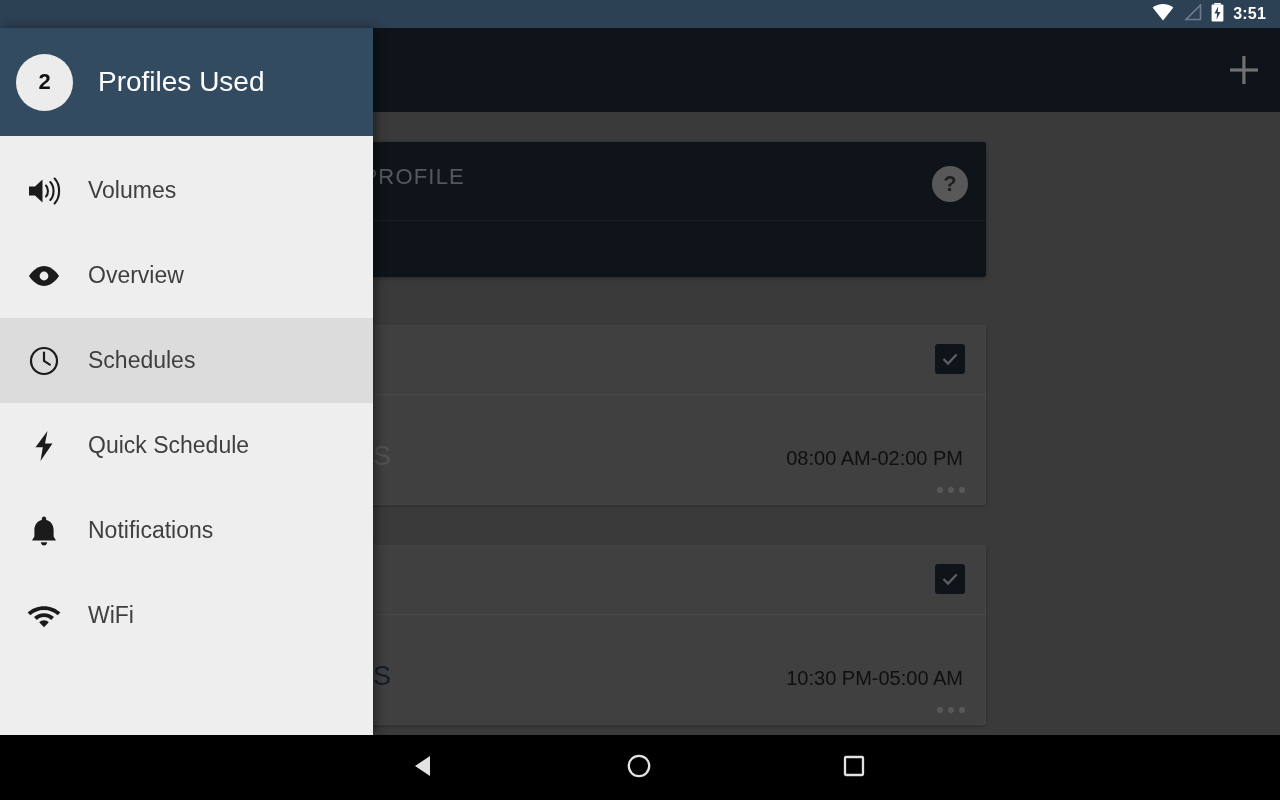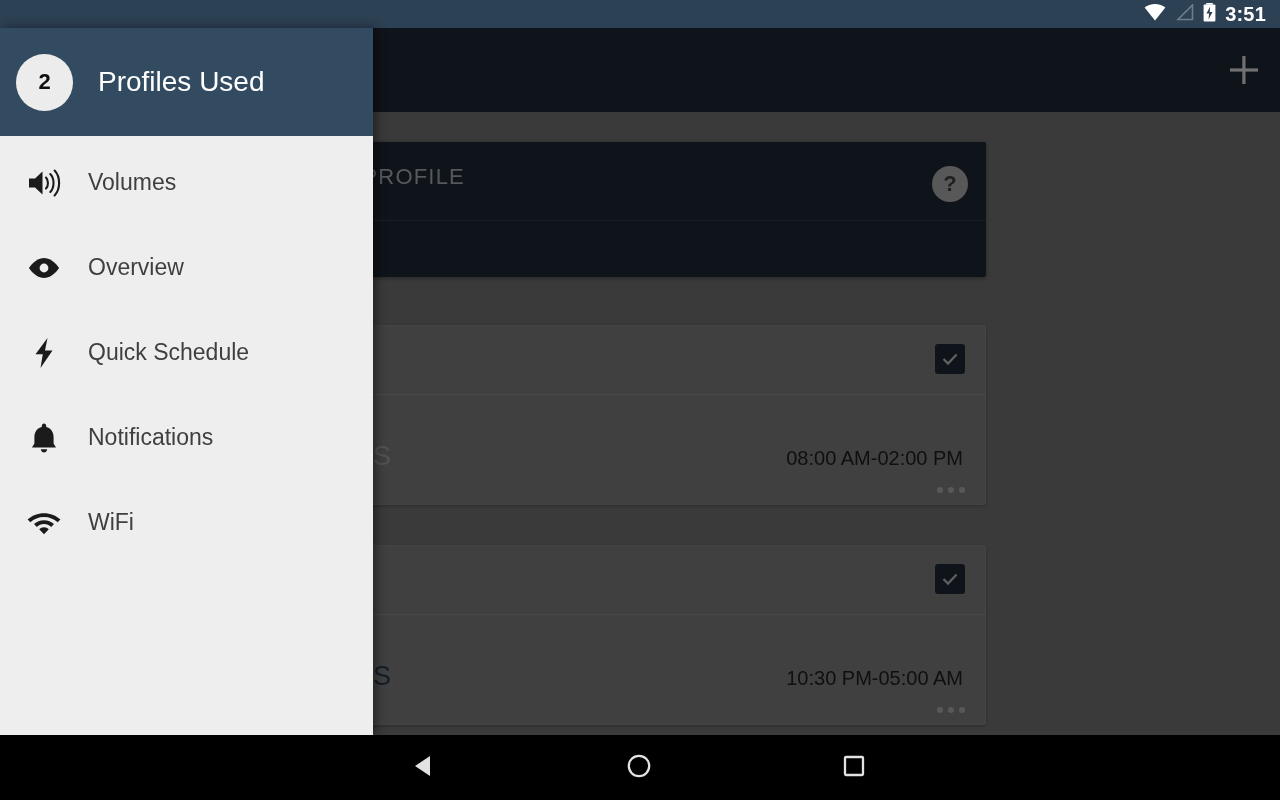--- a/index.html
+++ b/index.html
@@ -10,21 +10,21 @@
   }
   #screen { position:relative; width:1280px; height:800px; background:#5e5e5e; }
 
   
   #statusbar {
     position:absolute; left:0; top:0; width:1280px; height:28px;
     background:#2d4154; display:flex; align-items:center;
     justify-content:flex-end; padding-right:14px; gap:9px;
   }
   .sb-icon { display:block; }
-  #clock { color:#fff; font-size:20px; font-weight:bold; letter-spacing:.2px; }
+  #clock { color:#fff; font-size:16px; font-weight:bold; letter-spacing:.2px; }
 
   
   #appbar {
     position:absolute; left:0; top:28px; width:1280px; height:84px;
     background:#19212c;
   }
   #add-btn {
     position:absolute; right:14px; top:50%; transform:translateY(-50%);
     width:44px; height:44px;
   }
@@ -123,21 +123,21 @@
   #drawer-badge {
     width:57px; height:57px; border-radius:50%;
     background:#ececec; color:#101010;
     font-size:22px; font-weight:bold;
     display:flex; align-items:center; justify-content:center;
     flex:0 0 auto;
   }
   #drawer-header-title {
     margin-left:25px; color:#ffffff; font-size:28px;
   }
-  #drawer-list { flex:1 1 auto; padding-top:4px;border-radius:15px; }
+  #drawer-list { flex:1 1 auto; padding-top:12px;border-radius:15px; }
   .drawer-item {
     height:85px; display:flex; align-items:center; padding-left:22px;
   }
   .drawer-item.active { background:#dcdcdc; }
   .drawer-item-icon {
     width:44px; height:44px; flex:0 0 auto;
     display:flex; align-items:center; justify-content:center;
   }
   .drawer-item-label {
     margin-left:22px; color:#3f3f3f; font-size:23px;
@@ -273,20 +273,29 @@
       <div class="drawer-item">
         <span class="drawer-item-icon">
           <svg width="34" height="24" viewBox="0 0 34 24">
             <path d="M17 2 C26 2 32 12 32 12 C32 12 26 22 17 22 C8 22 2 12 2 12 C2 12 8 2 17 2 Z" fill="#1b1b1b"></path>
             <circle cx="17" cy="12" r="4.4" fill="#eeeeee"></circle>
           </svg>
         </span>
         <span class="drawer-item-label">Overview</span>
       </div>
 
+      <div class="drawer-item active">
+        <span class="drawer-item-icon">
+          <svg width="30" height="30" viewBox="0 0 30 30">
+            <circle cx="15" cy="15" r="13" fill="none" stroke="#1b1b1b" stroke-width="2.2"></circle>
+            <path d="M15 6.5 V15 L20.8 18.6" fill="none" stroke="#1b1b1b" stroke-width="2.2" stroke-linecap="round"></path>
+          </svg>
+        </span>
+        <span class="drawer-item-label">Schedules</span>
+      </div>
 
       <div class="drawer-item">
         <span class="drawer-item-icon">
           <svg width="22" height="32" viewBox="0 0 22 32">
             <path d="M14.5 1 L2.5 17.2 H9.8 L7.5 31 L19.5 13.4 H12 Z" fill="#1b1b1b"></path>
           </svg>
         </span>
         <span class="drawer-item-label">Quick Schedule</span>
       </div>
 

